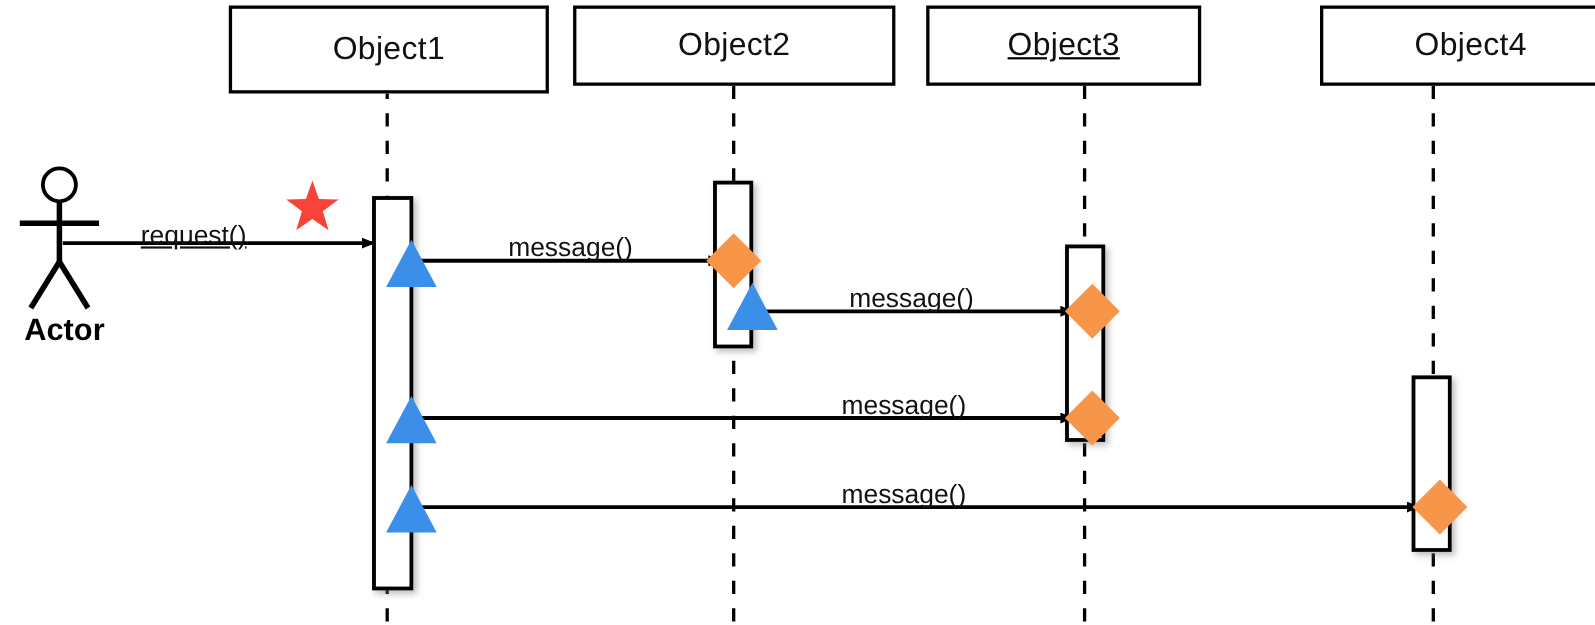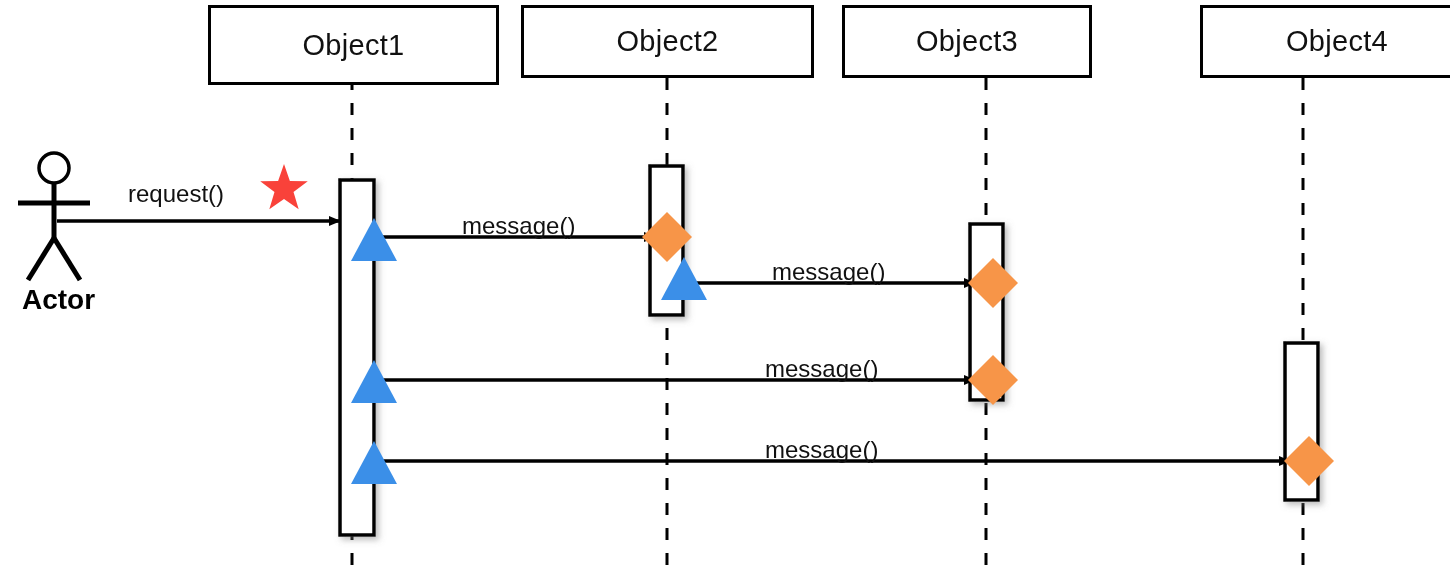--- a/index.html
+++ b/index.html
@@ -118,29 +118,29 @@
       </g>
   </svg>
 
   <div id="boxes-layer">
       <div class="lifeline-box" style="left: 208px; top: 5px; width: 291px; height: 80px;">
         <span class="lifeline-box-label">Object1</span>
       </div>
       <div class="lifeline-box" style="left: 521px; top: 5px; width: 293px; height: 73px; text-align: right;">
         <span class="lifeline-box-label">Object2</span>
       </div>
-      <div class="lifeline-box" style="left: 842px; top: 5px; width: 250px; height: 73px;">
+      <div class="lifeline-box" style="left: 842px; top: 5px; width: 250px; height: 73px; text-decoration: underline;">
         <span class="lifeline-box-label">Object3</span>
       </div>
       <div class="lifeline-box" style="left: 1200px; top: 5px; width: 274px; height: 73px;">
         <span class="lifeline-box-label">Object4</span>
       </div>
     </div>
   <div id="labels-layer">
-      <div class="msg-label" style="left: 128px; top: 182px;">request()</div>
+      <div class="msg-label" style="left: 128px; top: 203px; text-decoration: underline;">request()</div>
       <div class="msg-label" style="left: 462px; top: 214px;">message()</div>
       <div class="msg-label" style="left: 772px; top: 260px;">message()</div>
       <div class="msg-label" style="left: 765px; top: 357px;">message()</div>
       <div class="msg-label" style="left: 765px; top: 438px;">message()</div>
     </div>
 
   <div class="actor-label" id="actor-name" style="left: 22px; top: 286px;">Actor</div>
 
 </div>
 

